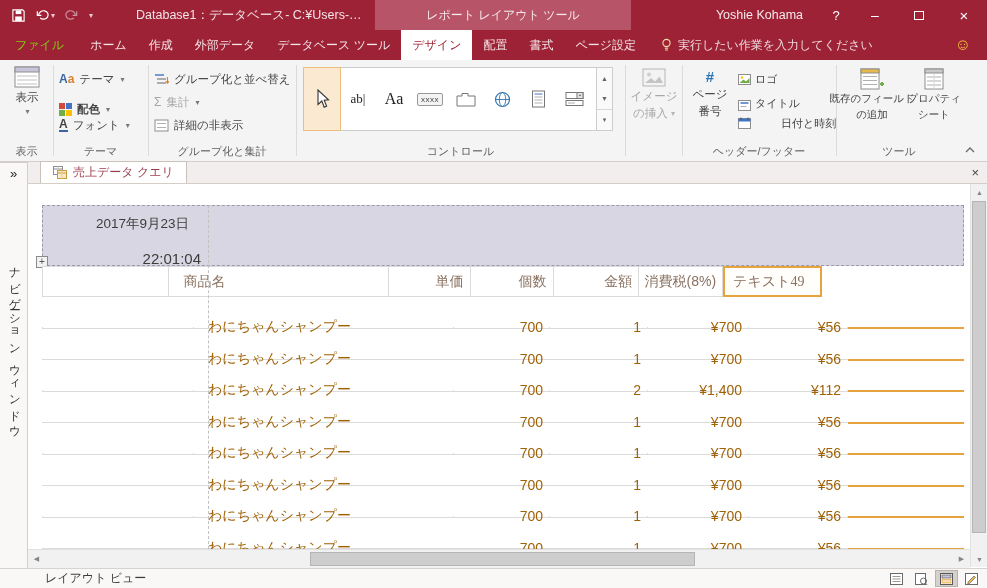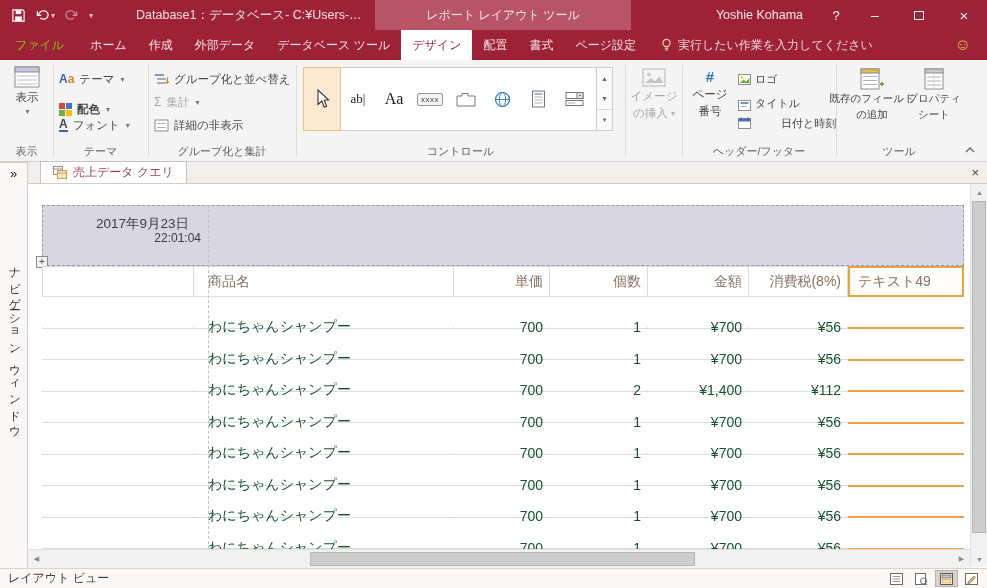--- a/index.html
+++ b/index.html
@@ -59,53 +59,53 @@
   .nav-expand { text-align:center; padding-top:3px; font-size:13px; color:#222; }
   .nav-title { margin-top:78px; margin-left:7px; writing-mode:vertical-rl; font-size:11.5px; color:#2F2F2F; letter-spacing:2px; }
 
   .tabbar { position:absolute; left:28px; top:162px; width:959px; height:22px; background:#F1EEED; border-bottom:1px solid #D5CEC8; display:flex; align-items:flex-end; }
   .doctab { margin-left:12px; height:22px; background:#fff; border:1px solid #C9C2BC; border-bottom:none; display:flex; align-items:center; gap:6px; padding:0 12px; font-size:12px; color:#9B3C4C; white-space:nowrap; }
   .tab-close { margin-left:auto; margin-right:8px; align-self:center; color:#444; font-size:13px; }
 
   .canvas { position:absolute; left:28px; top:184px; width:942px; height:365px; background:#fff; overflow:hidden; }
   .band { position:absolute; left:14px; top:21px; width:922px; height:61px; background:#D9D6E3; border:1px dashed #9A99A8; }
   .rdate { position:absolute; left:53px; top:9px; font-size:13.5px; color:#3C3C3C; }
-  .rtime { position:absolute; left:60px; top:25px; width:98px; text-align:right; font-size:12px; color:#3C3C3C; }
+  .rtime { position:absolute; left:60px; top:44px; width:98px; text-align:right; font-size:15px; color:#3C3C3C; }
   .handle { position:absolute; left:8px; top:72px; width:12px; height:12px; border:1px solid #8A8A8A; background:#F2F2F2; color:#555; font-size:10px; line-height:10px; text-align:center; }
-  .hdr-row { position:absolute; left:14px; top:82px; width:922px; height:31px; display:flex; }
+  .hdr-row { position:absolute; left:14px; top:82px; width:780px; height:31px; display:flex; }
   .hc { border:1px solid #DBDBDB; border-left:none; background:#fff; display:flex; align-items:center; font-size:14px; color:#8A7160; }
   .hc:first-child { border-left:1px solid #DBDBDB; }
   .hc.right { justify-content:flex-end; padding-right:6px; }
   .hc.left { padding-left:14px; }
   .hc.sel-h { border:2px solid #E7A33E; padding-left:8px; background:#FFFEFB; }
   .rows { position:absolute; left:14px; top:113px; width:922px; }
   .row { display:flex; height:31.5px; }
-  .cell { border-right:1px solid #DBDBDB; border-bottom:1px solid #DBDBDB; background:#fff; display:flex; align-items:center; font-size:14px; color:#14532d;margin-top:30px; }
+  .cell { border-right:1px solid #DBDBDB; border-bottom:1px solid #DBDBDB; background:#fff; display:flex; align-items:center; font-size:14px; color:#a16207;margin-top:30px; }
   .row .cell:first-child { border-left:1px solid #DBDBDB; }
   .row.alt .cell { background:#EFEFEF; }
   .cell.num { justify-content:flex-end; padding-right:6px; }
   .cell.product { padding-left:14px; }
   .cell.sel { border:1.5px solid #E7A33E; }
   .w0 { width:152px; } .w1 { width:260px; } .w2 { width:96px; } .w3 { width:98px; }
-  .w4 { width:101px; } .w5 { width:99px; } .w6 { width:116px; }
+  .w4 { width:101px; } .w5 { width:99px; } .w6 { width:116px;font-family:Liberation Serif, serif; }
   .guide { position:absolute; left:180px; top:21px; height:344px; width:0; border-left:1px dashed #C2C2C2; pointer-events:none; }
 
   
   .vscroll { position:absolute; left:970px; top:184px; width:17px; height:383px; background:#F1F1F1; border-left:1px solid #E0E0E0; }
   .vs-up, .vs-down { position:absolute; left:0; width:17px; height:16px; display:flex; align-items:center; justify-content:center; font-size:7px; color:#868686; }
   .vs-up { top:0; } .vs-down { bottom:0; }
   .vs-thumb { position:absolute; left:1px; top:17px; width:14px; height:332px; background:#CDCDCD; border:1px solid #B5B5B5; }
   .hscroll { position:absolute; left:28px; top:549px; width:942px; height:19px; background:#F1F1F1; border-top:1px solid #E0E0E0; }
   .hs-left, .hs-right { position:absolute; top:0; width:17px; height:18px; display:flex; align-items:center; justify-content:center; font-size:7px; color:#868686; }
   .hs-left { left:0; } .hs-right { right:0; }
   .hs-thumb { position:absolute; top:2px; left:282px; width:385px; height:14px; background:#CDCDCD; border:1px solid #B5B5B5; }
 
   
   .statusbar { position:absolute; left:0; top:568px; width:987px; height:20px; background:#FAF8F7; border-top:1px solid #D8D3CE; display:flex; align-items:center; }
-  .status-label { padding-left:8px; font-size:12px; color:#3C3C3C; }
+  .status-label { font-size:12px; color:#3C3C3C;margin-left:45px; }
   .viewbtns { margin-left:auto; margin-right:4px; display:flex; gap:2px; }
   .view-btn { width:23px; height:17px; display:flex; align-items:center; justify-content:center; }
   .view-btn.active { background:#D6D1CC; border:1px solid #B8B2AC; }
 </style>
 </head>
 <body>
 
 <div class="app">
 
   <div class="titlebar">

